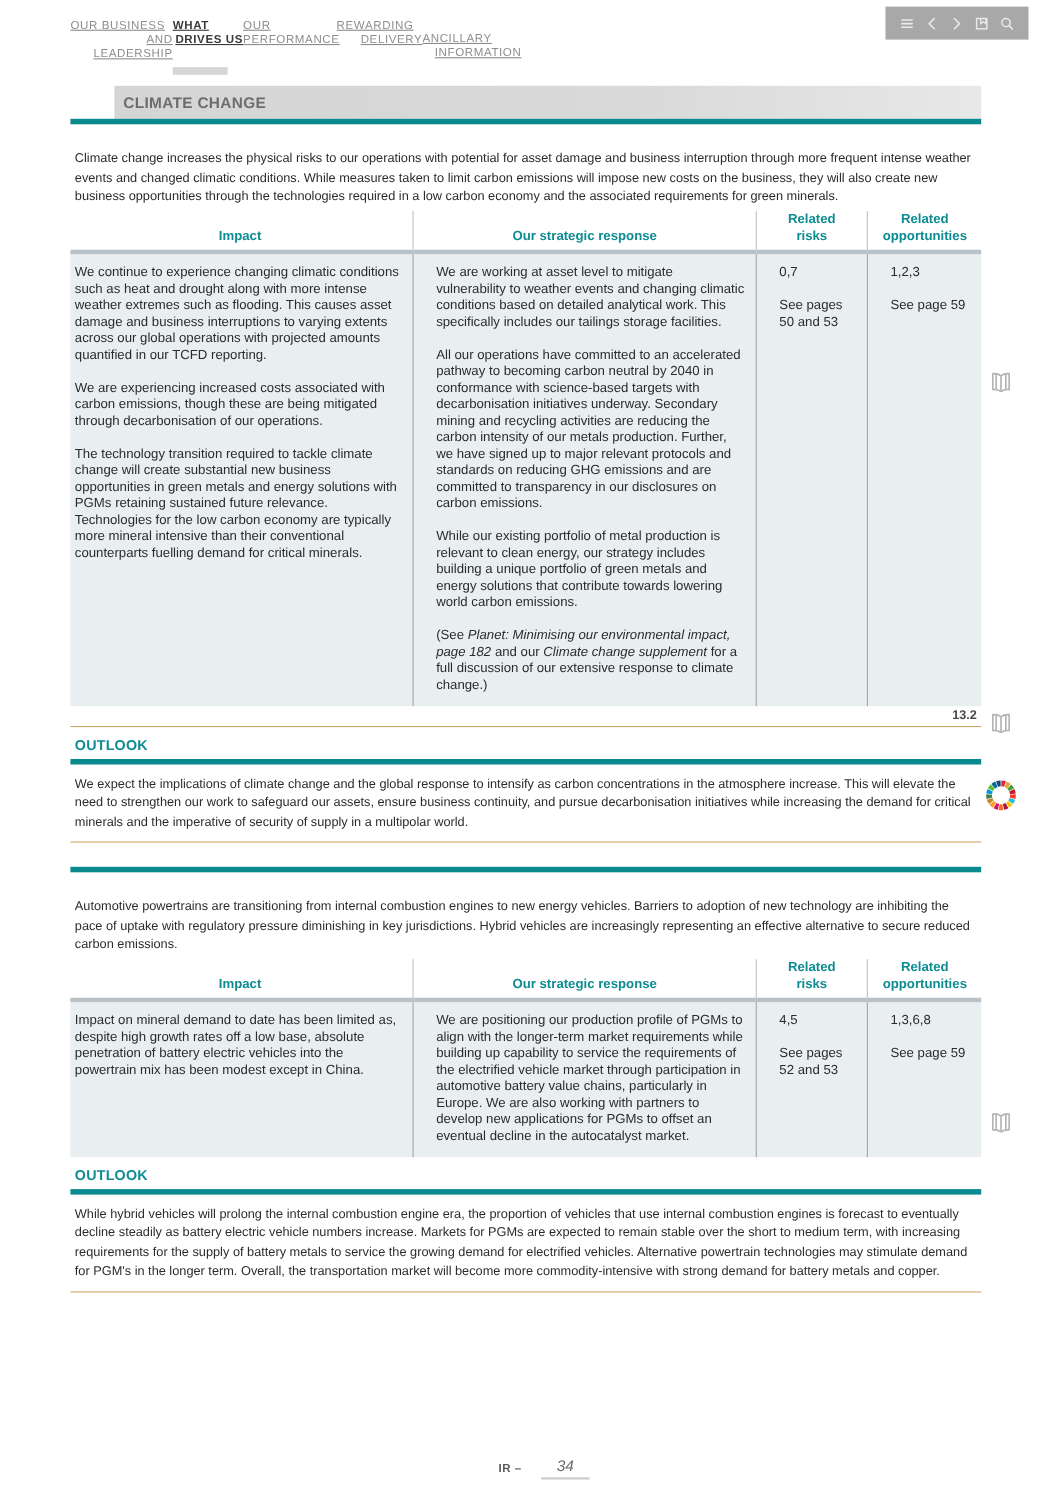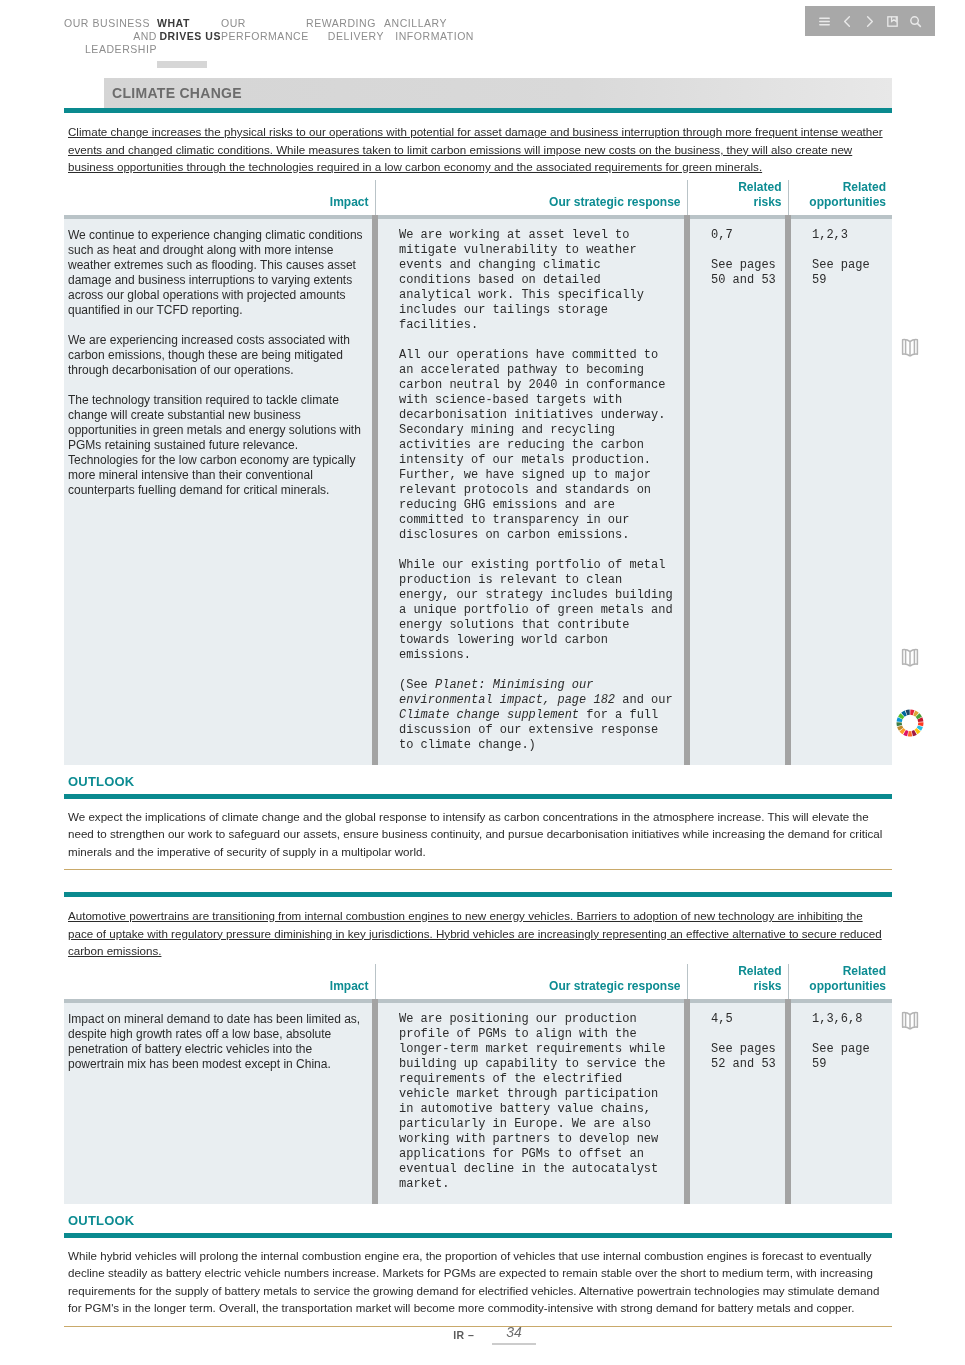--- a/index.html
+++ b/index.html
@@ -12,30 +12,30 @@
     position:relative;
     overflow:hidden;
   }
 
   
   .topbar { position:relative; height:62px; }
   .nav { position:absolute; left:64px; top:17px; display:flex; }
   .nav-item {
     font-size:10.5px; letter-spacing:.55px; line-height:13px;
     color:#8d8d8d; text-transform:uppercase; cursor:pointer;
-    padding-bottom:8px; position:relative;
+    padding-bottom:8px; position:relative;text-decoration:underline;
   }
   .nav-item .l2 { display:block;text-align:right; }
   .nav-item.active { color:#3a3a3a; font-weight:bold; }
   .nav-item.active:after{
     content:""; position:absolute; left:0; right:14px; bottom:-4px;
     height:7px; background:#d6d6d6;
   }
   .n0{ width:93px; } .n1{ width:64px; } .n2{ width:85px; }
-  .n3{ width:78px; } .n4{ width:90px; }
+  .n3{ width:78px; } .n4{ width:90px;margin-top:12px; }
 
   .toolbar {
     position:absolute; right:30px; top:6px;
     width:130px; height:30px; background:#a8a8a8;
     display:flex; align-items:center; justify-content:space-around;
     padding:0 8px;
   }
   .tb-icon { width:15px; height:15px; cursor:pointer; opacity:.92; }
   .tb-icon svg { display:block; }
 
@@ -55,44 +55,43 @@
     height:30px; display:flex; align-items:center;
     padding-left:8px;
     font-size:14px; font-weight:bold; color:#6c6c6c;
     letter-spacing:.3px;
     margin-left:40px;
   }
   .sec-rule { height:5px; background:#0a8a8f; }
 
   .intro {
     font-size:11.6px; line-height:17.5px; color:#2b2b2b;
-    padding:10px 2px 4px 4px;
-    text-decoration:underline;
+    padding:22px 2px 4px 4px;
   }
 
   
   .tbl { width:828px; border-collapse:collapse; table-layout:fixed; }
   .tbl col.c1{ width:311px; } .tbl col.c2{ width:312px; }
   .tbl col.c3{ width:101px; } .tbl col.c4{ width:104px; }
 
   .tbl thead th {
-    vertical-align:bottom; text-align:right;
+    vertical-align:bottom; text-align:center;
     color:#0d8c92; font-size:12px; font-weight:bold;
     padding:0 6px 5px 4px; line-height:15px;
     border-bottom:4px solid #b9c3c7;
   }
   .tbl thead th.sep { border-left:1px solid #b9c3c7; padding-left:7px; }
   .tbl thead th .two { display:block; }
 
   .tbl tbody td {
     vertical-align:top; background:#e9eef1;
     font-size:12px; line-height:15px; color:#2b2b2b;
     padding:9px 9px 12px 4px;
   }
-  .tbl tbody td.sep { border-left:6px solid #a3a3a3; padding-left:21px;font-family:Liberation Mono, monospace; }
+  .tbl tbody td.sep { border-left:1px solid #a3a3a3; padding-left:21px; }
   .tbl tbody td p { margin:0 0 15px 0; }
   .tbl tbody td p:last-child { margin-bottom:0; }
   .tbl tbody td p.cite { font-style:italic; }
   .tbl tbody td p.cite .rom { font-style:normal; }
 
   .sdg-code {
     text-align:right; font-size:11.5px; font-weight:bold; color:#4a4a4a;
     padding:3px 4px 3px 0; border-bottom:1px solid #c9a96a;
   }
 
@@ -233,20 +232,21 @@
             <p>See pages 50 and 53</p>
           </td>
           <td class="sep">
             <p>1,2,3</p>
             <p>See page 59</p>
           </td>
         </tr>
       </tbody>
     </table>
 
+    <div class="sdg-code">13.2</div>
 
     <div class="outlook-label">OUTLOOK</div>
     <div class="outlook-rule"></div>
     <div class="outlook-text">We expect the implications of climate change and the global response to intensify as carbon concentrations in the atmosphere increase. This will elevate the need to strengthen our work to safeguard our assets, ensure business continuity, and pursue decarbonisation initiatives while increasing the demand for critical minerals and the imperative of security of supply in a multipolar world.</div>
   </div>
 
   <div class="section" style="margin-top:22px;">
     <div class="sec-rule"></div>
     <div class="intro">Automotive powertrains are transitioning from internal combustion engines to new energy vehicles. Barriers to adoption of new technology are inhibiting the pace of uptake with regulatory pressure diminishing in key jurisdictions. Hybrid vehicles are increasingly representing an effective alternative to secure reduced carbon emissions.</div>
 

